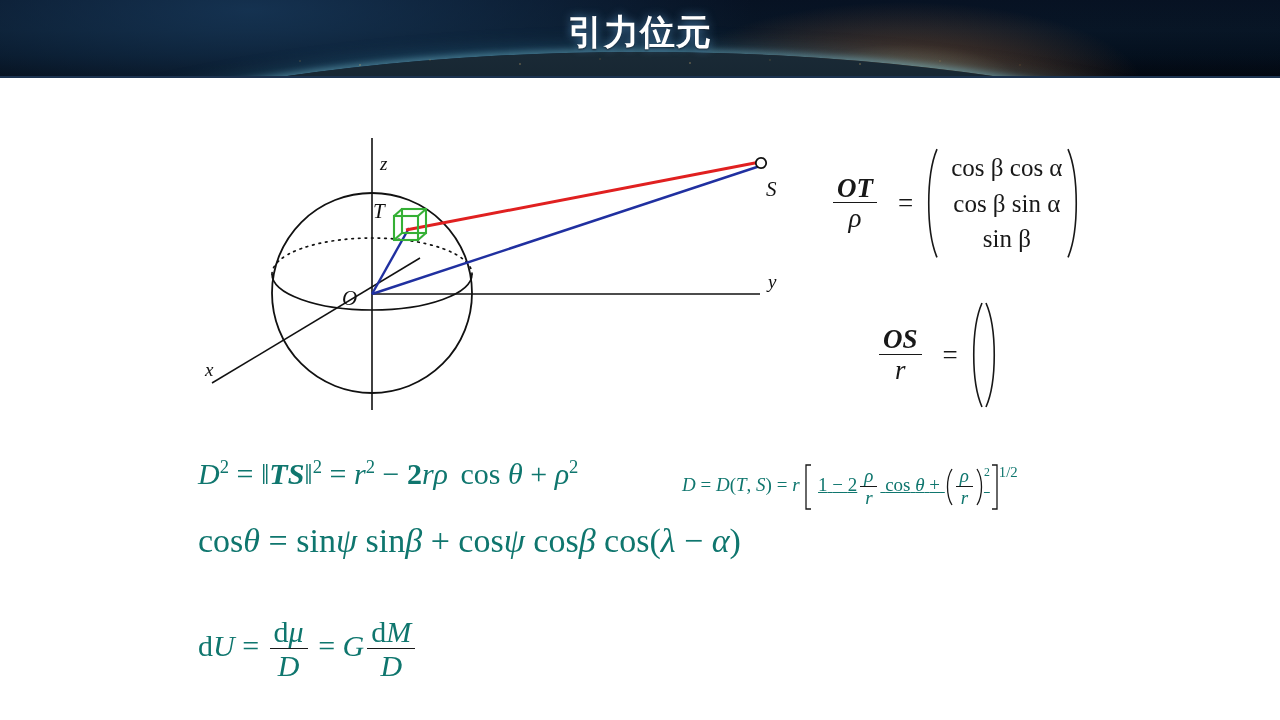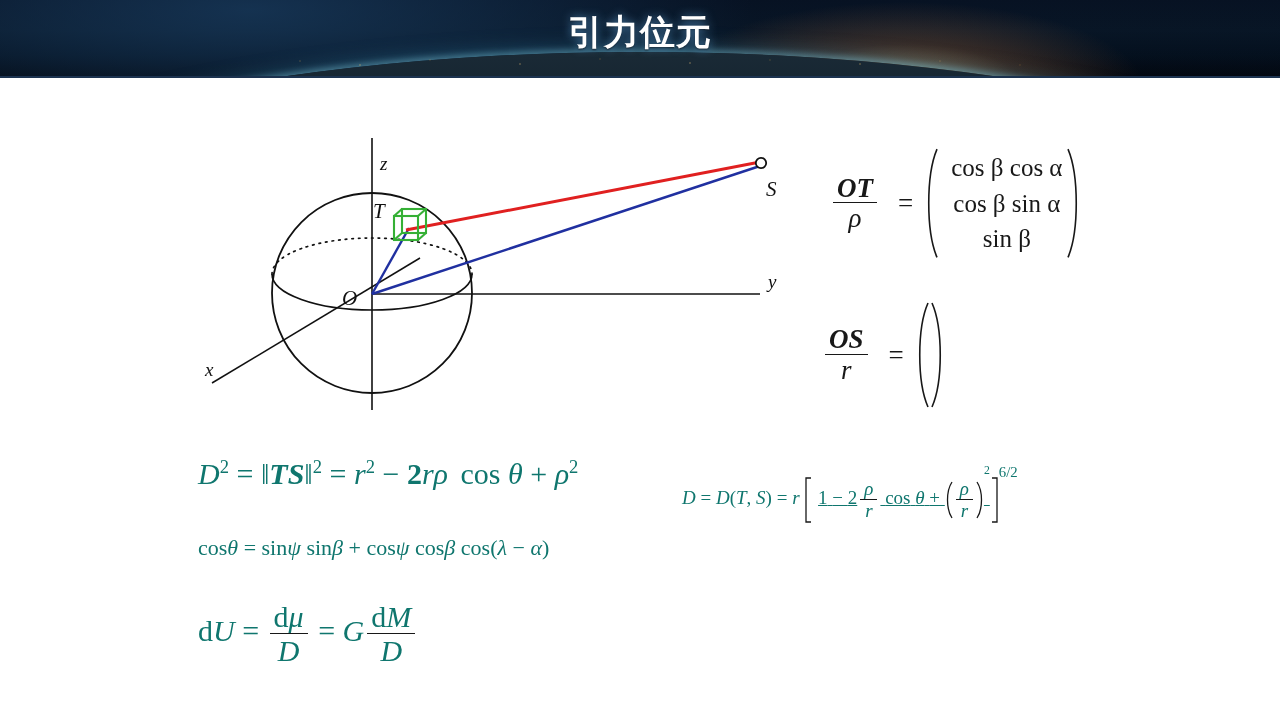--- a/index.html
+++ b/index.html
@@ -139,21 +139,21 @@
   .sup {
     font-size: 0.62em;
     vertical-align: super;
     font-style: normal;
   }
   .frac {
     display: inline-block;
     vertical-align: middle;
     text-align: center;
     line-height: 1.06;
-    margin: 15px 3px;
+    margin: 0 3px;
   }
   .frac > .num { display: block; padding: 0 4px; }
   .frac > .den {
     display: block;
     border-top: 1.3px solid #181818;
     padding: 1px 4px 0 4px;
   }
 
   .matrix-eq {
     position: absolute;
@@ -262,21 +262,21 @@
       <span class="row">cos β sin α</span>
       <span class="row">sin β</span>
     </span>
     <span class="paren">
       <svg viewBox="0 0 16 110" preserveAspectRatio="none">
           <path d="M 2 3 C 13 28 13 82 2 107" fill="none" stroke="#181818" stroke-width="1.6"></path>
         </svg>
     </span>
   </div>
 
-  <div class="matrix-eq" style="left:822px; top:222px;">
+  <div class="matrix-eq" style="left:876px; top:222px;">
     <span class="lhs">
       <span class="frac">
         <span class="num mbi">OS</span>
         <span class="den mi">r</span>
       </span>
     </span>
     <span class="eq">=</span>
     <span class="paren">
       <svg viewBox="0 0 16 110" preserveAspectRatio="none">
           <path d="M 14 3 C 3 28 3 82 14 107" fill="none" stroke="#181818" stroke-width="1.6"></path>
@@ -329,38 +329,38 @@
               </svg>
           </span><span class="frac"><span class="num mi">ρ</span><span class="den mi">r</span></span><span class="paren" style="display:inline-block;width:8px;height:38px;vertical-align:middle;">
             <svg viewBox="0 0 8 38" preserveAspectRatio="none">
                 <path d="M 1 1 C 7 10 7 28 1 37" fill="none" stroke="#181818" stroke-width="1.3"></path>
               </svg>
           </span></span><span class="sup" style="vertical-align:top;">2</span>
       </span><span class="paren" style="display:inline-block;width:9px;height:46px;vertical-align:middle;">
         <svg viewBox="0 0 9 46" preserveAspectRatio="none">
             <path d="M 2 1 L 7 1 L 7 45 L 2 45" fill="none" stroke="#181818" stroke-width="1.3"></path>
           </svg>
-      </span><span class="sup" style="vertical-align:top;font-size:0.78em;">6/2</span>
-    </span>
-  </div>
-
-  <div class="eqline" style="left:198px; top:457px; font-size:22px;" aria-label-src="equations.cos_theta.text">
+      </span><span class="sup" style="vertical-align:top;font-size:0.78em;">1/2</span>
+    </span>
+  </div>
+
+  <div class="eqline" style="left:198px; top:444px; font-size:34px;" aria-label-src="equations.cos_theta.text">
     <span class="mup">cos</span><span class="mi">θ</span>
     <span class="mup">=</span>
     <span class="mup">sin</span><span class="mi">ψ</span>
     <span class="mup">sin</span><span class="mi">β</span>
     <span class="mup">+</span>
     <span class="mup">cos</span><span class="mi">ψ</span>
     <span class="mup">cos</span><span class="mi">β</span>
     <span class="mup">cos</span><span class="mup">(</span><span class="mi">λ</span>
     <span class="mup">−</span>
     <span class="mi">α</span><span class="mup">)</span>
   </div>
 
-  <div class="eqline" style="left:198px; top:508px; font-size:30px;" aria-label-src="equations.potential.text">
+  <div class="eqline" style="left:198px; top:538px; font-size:30px;" aria-label-src="equations.potential.text">
     <span class="mup">d</span><span class="mi">U</span>
     <span class="mup">=</span>
     <span class="frac">
       <span class="num"><span class="mup">d</span><span class="mi">μ</span></span>
       <span class="den mi">D</span>
     </span>
     <span class="mup">=</span>
     <span class="mi">G</span><span class="frac">
       <span class="num"><span class="mup">d</span><span class="mi">M</span></span>
       <span class="den mi">D</span>

